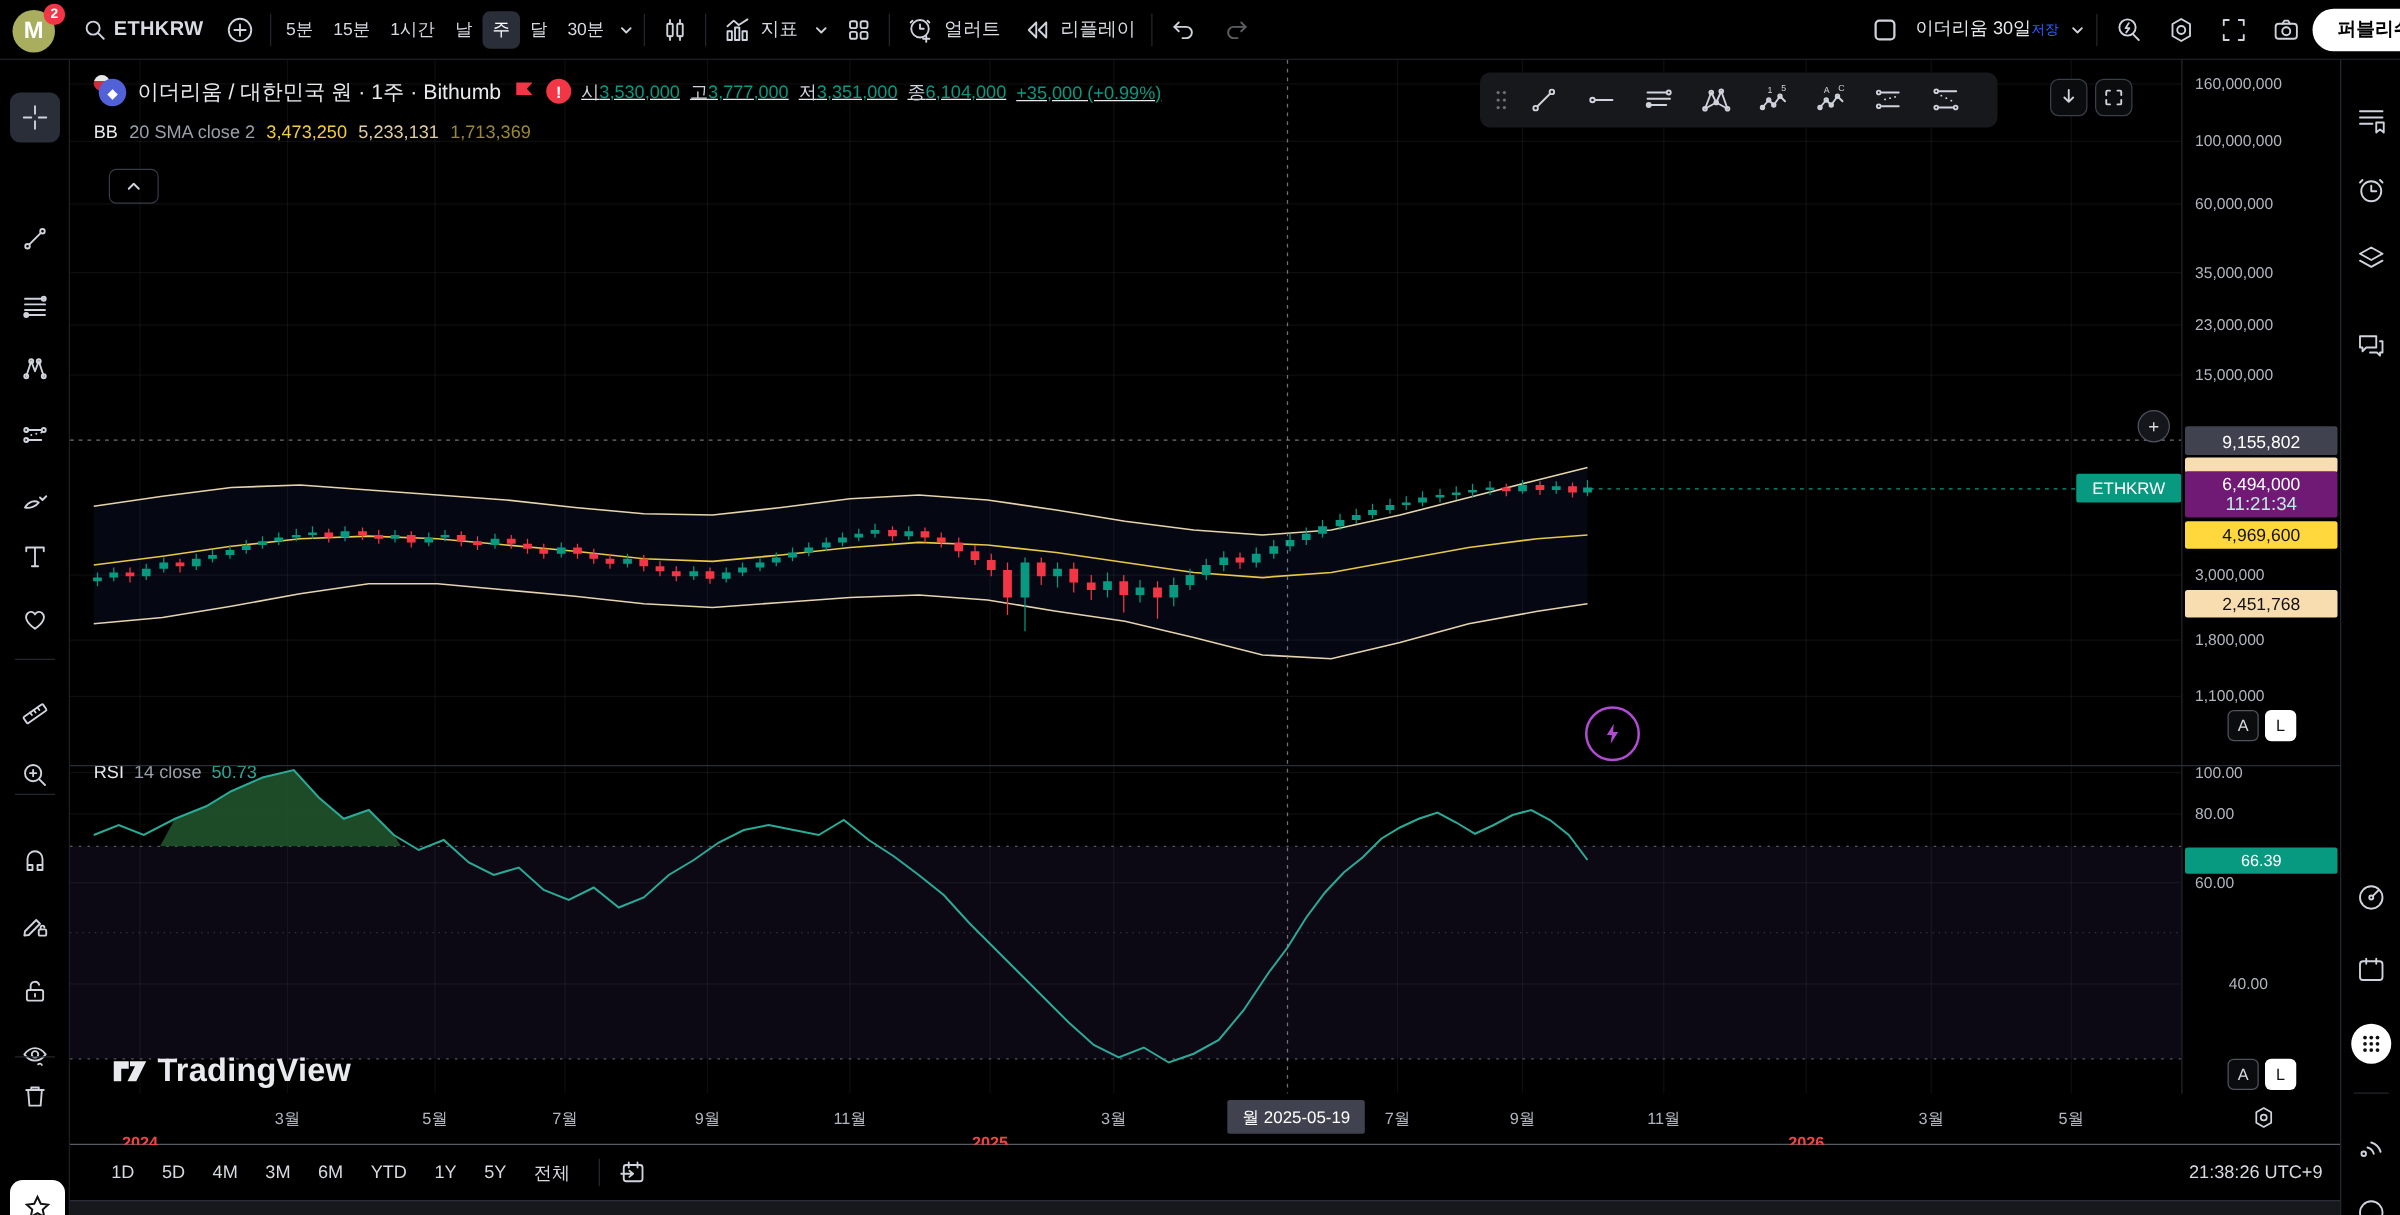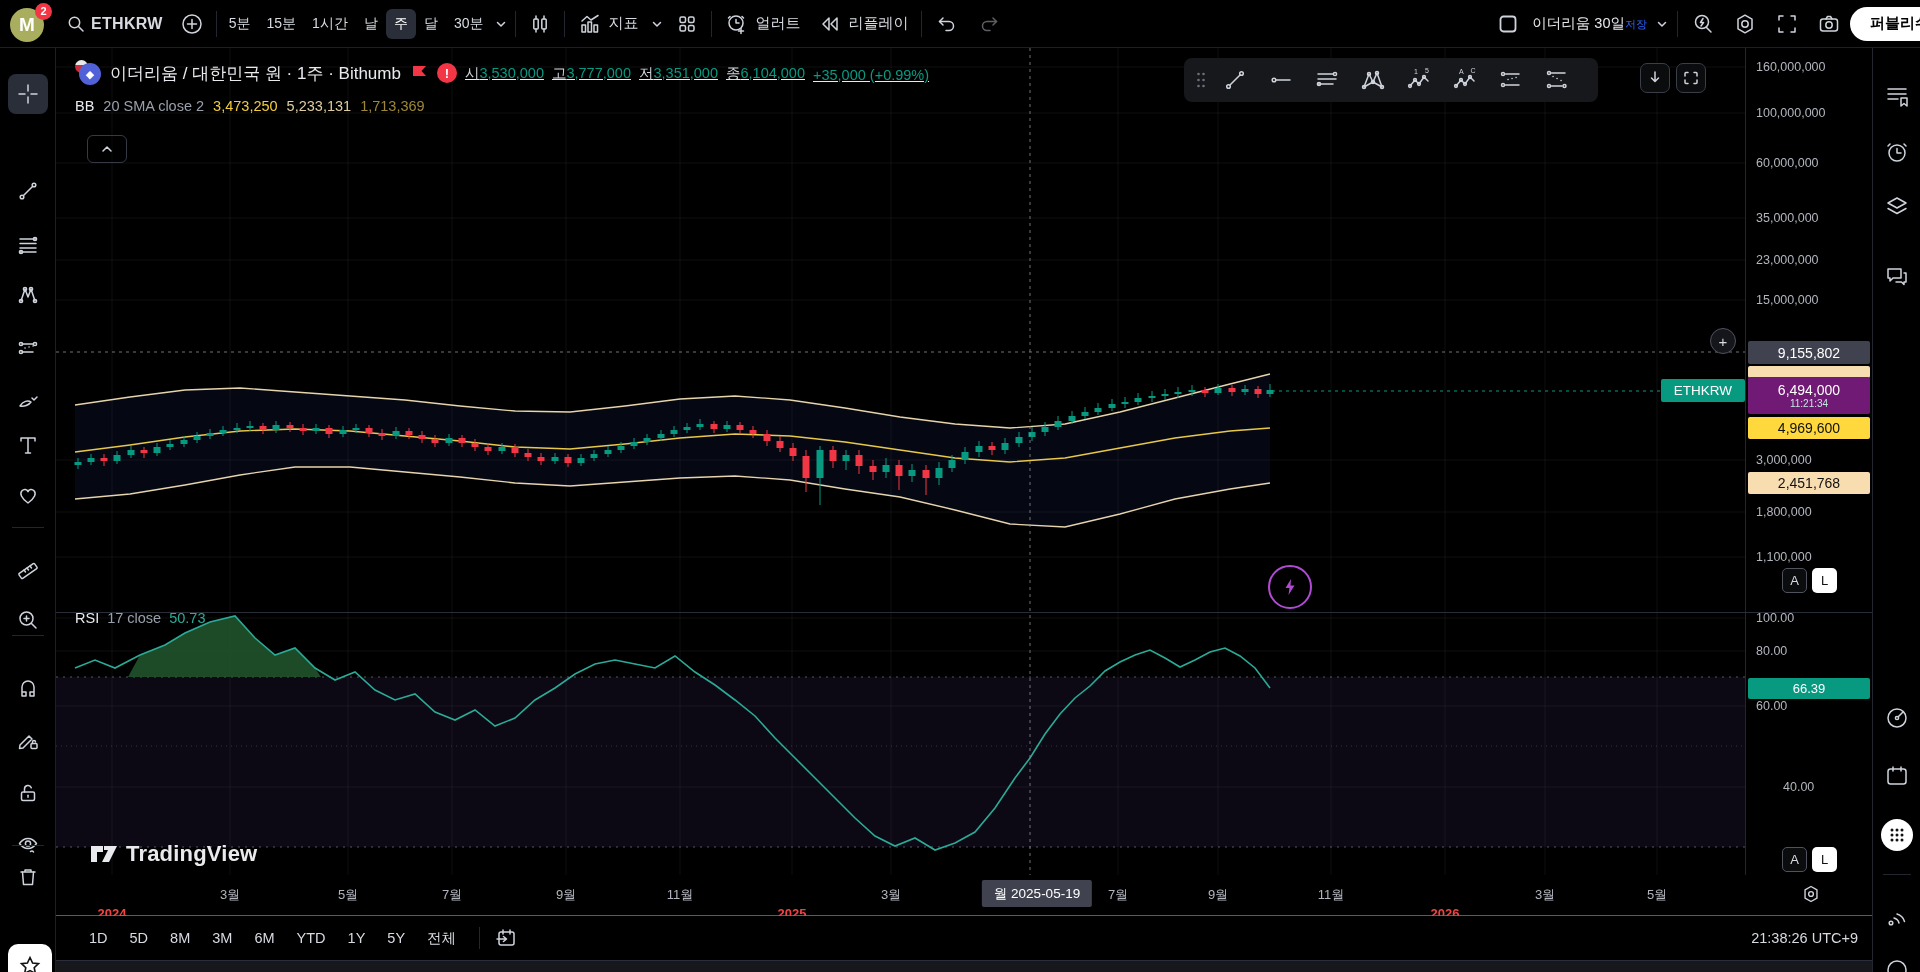--- a/index.html
+++ b/index.html
@@ -79,37 +79,37 @@
 
   #draw-toolbar { position:absolute; left:1128px; top:10px; width:414px; height:44px;
     background:#17181c; border-radius:8px; display:flex; align-items:center; z-index:12; padding:0 6px; }
   .dt-btn { width:46px; height:38px; display:flex; align-items:center; justify-content:center; cursor:pointer; }
   .sq-btn { position:absolute; width:30px; height:30px; border:1px solid #3a3e49; border-radius:7px;
     display:flex; align-items:center; justify-content:center; cursor:pointer; z-index:12; color:#cfd3dc; background:#0b0c0e; }
   #dl-btn { left:1584px; top:15px; } #restore-btn { left:1620px; top:15px; }
   #fab { position:absolute; left:1212px; top:517px; width:44px; height:44px; border-radius:50%;
     border:2px solid #b24bd4; display:flex; align-items:center; justify-content:center; z-index:12; cursor:pointer; }
   #tv-logo { position:absolute; left:34px; top:793px; display:flex; align-items:center; gap:8px; z-index:10; }
-  #tv-logo .txt { font-size:22px; font-weight:bold; color:#e8eaee; letter-spacing:.2px; }
+  #tv-logo .txt { font-size:26px; font-weight:bold; color:#e8eaee; letter-spacing:.2px; }
   #sym-tag { position:absolute; left:1605px; top:331px; width:84px; height:23px; background:#089981;
     color:#fff; font-size:13.5px; display:flex; align-items:center; justify-content:center; z-index:11; border-radius:2px; }
   #cross-plus { position:absolute; left:1654px; top:280px; width:26px; height:26px; border-radius:50%;
     background:#14161b; border:1px solid #50535e; color:#d7dae0; display:flex; align-items:center;
     justify-content:center; font-size:15px; z-index:11; cursor:pointer; }
 
   
   #price-axis { position:absolute; left:1745px; top:48px; width:127px; height:827px; background:#000;
     border-left:1px solid #23262e; z-index:8; cursor:ns-resize; }
   .axis-tick { position:absolute; left:10px; transform:translateY(-50%); font-size:12.5px; color:#b2b5be; }
   .px-label { position:absolute; left:2px; width:122px; display:flex; flex-direction:column;
     align-items:center; justify-content:center; font-size:14px; border-radius:2px; z-index:4; }
   #lbl-cross { top:293px; height:23px; background:#40434f; color:#fff; }
   #lbl-upperband { top:318px; height:12px; background:#f8ddb0; overflow:hidden; }
   #lbl-last { top:329px; height:37px; background:#701a75; color:#fff; line-height:1.15; }
-  #lbl-last .cd { font-size:10px; color:#bfeadf; }
+  #lbl-last .cd { font-size:15px; color:#bfeadf; }
   #lbl-basis { top:369px; height:22px; background:#ffd83d; color:#111; }
   #lbl-lower { top:424px; height:22px; background:#f8ddb0; color:#111; }
   #lbl-rsi { top:629px; height:21px; background:#089981; color:#fff; font-size:13px; }
   .al-pair { position:absolute; left:36px; display:flex; gap:5px; z-index:5; }
   .al { width:25px; height:25px; border-radius:5px; display:flex; align-items:center;
     justify-content:center; font-size:13px; cursor:pointer; }
   .al.a { border:1px solid #50535e; color:#d7dae0; background:#0b0c0e; }
   .al.l { background:#fff; color:#111; }
 
   
@@ -637,21 +637,21 @@
       </div>
     </div>
     <div id="collapse-btn">
       <svg class="ic" width="14" height="14" viewBox="0 0 14 14">
           <path d="M3 9 L7 5 L11 9"></path>
         </svg>
     </div>
 
     <div id="rsi-legend">
       <span class="n">RSI</span>
-      <span class="p">17 close</span>
+      <span class="p">14 close</span>
       <span class="v">50.73</span>
     </div>
 
     <div id="draw-toolbar">
       <div class="dt-btn" style="width:22px">
         <svg width="10" height="18" viewBox="0 0 10 18">
           <g fill="#6b6f7a">
               <circle cx="2.5" cy="3" r="1.3"></circle>
               <circle cx="7.5" cy="3" r="1.3"></circle>
               <circle cx="2.5" cy="9" r="1.3"></circle>
@@ -820,21 +820,21 @@
       <div class="time-tick" style="left: 1275px;">11월</div>
       <div class="time-tick bold" style="left: 1389px;">2026</div>
       <div class="time-tick" style="left: 1489px;">3월</div>
       <div class="time-tick" style="left: 1601px;">5월</div>
     </div>
 
   <div id="bottom-bar">
     <div class="ranges">
       <div class="range-btn">1D</div>
       <div class="range-btn">5D</div>
-      <div class="range-btn">8M</div>
+      <div class="range-btn">4M</div>
       <div class="range-btn">3M</div>
       <div class="range-btn">6M</div>
       <div class="range-btn">YTD</div>
       <div class="range-btn">1Y</div>
       <div class="range-btn">5Y</div>
       <div class="range-btn">전체</div>
       <div class="sep" style="height:22px; margin:0 10px"></div>
       <div style="cursor:pointer; display:flex">
         <svg class="ic" width="24" height="24" viewBox="0 0 24 24">
           <rect x="5" y="6" width="15" height="13" rx="2"></rect>

